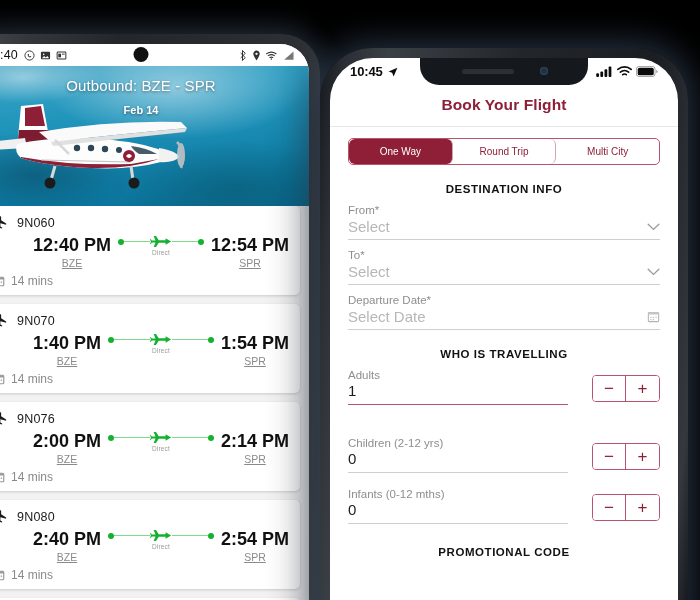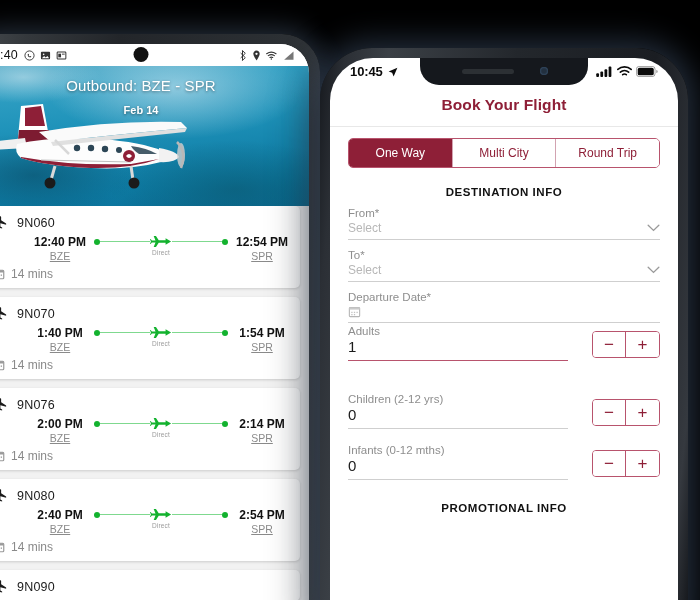--- a/index.html
+++ b/index.html
@@ -61,21 +61,21 @@
   .flights { position:absolute; top:162px; left:0; right:0; bottom:0;
              background:#f2f2f2; padding:0 9px; overflow:hidden; }
   .fcard {
     background:#fff; border-radius:5px; margin-bottom:9px;
     box-shadow: 0 1px 3px rgba(0,0,0,.16); padding:9px 11px 7px 11px;
   }
   .fcard-top { display:flex; align-items:center; gap:9px; }
   .fcard-num { font-size:12.5px; color:#1b1b1b; letter-spacing:.2px; }
   .fcard-mid { display:flex; align-items:flex-start; margin-top:5px; padding-left:40px; }
   .leg { text-align:center; min-width:54px; }
-  .leg .tm { font-size:12px; font-weight:bold; color:#111; white-space:nowrap; }
+  .leg .tm { font-size:18px; font-weight:bold; color:#111; white-space:nowrap; }
   .leg .ap { font-size:10.5px; color:#8a8a8a; margin-top:1px;text-decoration:underline; }
   .route { flex:1; position:relative; padding:0 7px; min-width:74px; }
   .route-line { position:relative; height:13px; display:flex; align-items:center; }
   .dot { width:6px; height:6px; border-radius:50%; background:#13b22e; flex:0 0 auto; }
   .ln { flex:1; height:1.6px; background:#7fd98f; }
   .route-lbl { text-align:center; font-size:6.5px; color:#9a9a9a; margin-top:1px; letter-spacing:.2px; }
   .fcard-bot { display:flex; align-items:center; gap:6px; margin-top:5px; }
   .fcard-bot .dur { font-size:12px; color:#8a8a8a; }
 
   
@@ -112,34 +112,34 @@
   .bk-title {
     text-align:center; font-size:15.5px; font-weight:bold; color:#8E1F37;
     padding:11px 0 12px; letter-spacing:.1px;
   }
   .hr { height:1px; background:#e8e8e8; }
   .seg {
     display:flex; margin:11px 18px 0; border:1px solid #b8536d;
     border-radius:5px; overflow:hidden;
   }
   .seg > div {
-    flex:1; text-align:center; padding:7px 1px; font-size:12px; cursor:pointer;
-    color:#8E1F37; background:#fff; border-right:1px solid #d2a3b1;
+    flex:1; text-align:center; padding:7px 1px; font-size:10px; cursor:pointer;
+    color:#8E1F37; background:#fff; border-right:1px solid #d2a3b1;border-radius:6px;
   }
   .seg > div:last-child { border-right:none; }
   .seg > div.on { background:#8E1F37; color:#fff; }
 
   .sec-h { font-size:11.5px; font-weight:bold; color:#111; letter-spacing:.55px;
            margin:18px 18px 9px;text-align:center; }
   .field { margin:0 18px 2px; position:relative; }
   .field .lbl { font-size:11.5px; color:#8e8e8e; margin-bottom:2px; }
   .field .ctl {
     display:flex; align-items:center; border-bottom:1px solid #cfcfcf; padding-bottom:4px;
   }
-  .field .val { flex:1; font-size:12px; color:#b7b7b7; font-weight:300; }
+  .field .val { flex:1; font-size:15px; color:#b7b7b7; font-weight:300; }
   .chev { width:13px; height:8px; flex:0 0 auto; }
 
   .cnt-row { margin:0 18px; display:flex; align-items:flex-end; gap:24px; padding-bottom:2px; }
   .cnt-left { flex:1; }
   .cnt-left .lbl { font-size:11.5px; color:#8e8e8e; margin-bottom:1px; }
   .cnt-left .num {
     font-size:15px; color:#1b1b1b; padding-bottom:5px;
     border-bottom:1px solid #cfcfcf;
   }
   .cnt-left .num.active { border-bottom-color:#b8536d; }
@@ -457,22 +457,22 @@
           </svg>
         </span>
       </div>
 
       <div class="ios-body">
         <div class="bk-title">Book Your Flight</div>
         <div class="hr"></div>
 
         <div class="seg">
           <div class="on">One Way</div>
+          <div>Round Trip</div>
           <div>Multi City</div>
-          <div>Round Trip</div>
         </div>
 
         <div class="sec-h">DESTINATION INFO</div>
 
         <div class="field">
           <div class="lbl">From*</div>
           <div class="ctl">
             <span class="val">Select</span>
             <svg class="chev" viewBox="0 0 14 9">
               <path d="M1 1.3L7 7.2 13 1.3" fill="none" stroke="#9a9a9a" stroke-width="1.5" stroke-linecap="round"></path>
@@ -486,32 +486,34 @@
             <span class="val">Select</span>
             <svg class="chev" viewBox="0 0 14 9">
               <path d="M1 1.3L7 7.2 13 1.3" fill="none" stroke="#9a9a9a" stroke-width="1.5" stroke-linecap="round"></path>
             </svg>
           </div>
         </div>
 
         <div class="field" style="margin-top:9px;">
           <div class="lbl">Departure Date*</div>
           <div class="ctl">
+            <span class="val">Select Date</span>
             <svg width="13" height="13" viewBox="0 0 24 24">
               <rect x="2.5" y="4.5" width="19" height="17" rx="1.5" fill="none" stroke="#b5b5b5" stroke-width="2"></rect>
               <rect x="2.5" y="4.5" width="19" height="4" fill="#c9c9c9"></rect>
               <rect x="6" y="12.5" width="2.4" height="2.4" fill="#c2c2c2"></rect>
               <rect x="10.8" y="12.5" width="2.4" height="2.4" fill="#c2c2c2"></rect>
               <rect x="15.6" y="12.5" width="2.4" height="2.4" fill="#c2c2c2"></rect>
               <rect x="6" y="16.6" width="2.4" height="2.4" fill="#c2c2c2"></rect>
               <rect x="10.8" y="16.6" width="2.4" height="2.4" fill="#c2c2c2"></rect>
             </svg>
           </div>
         </div>
 
+        <div class="sec-h">WHO IS TRAVELLING</div>
 
         <div class="cnt-row">
           <div class="cnt-left">
             <div class="lbl">Adults</div>
             <div class="num active">1</div>
           </div>
           <div class="stepper">
             <div>−</div>
             <div>+</div>
           </div>
@@ -532,18 +534,18 @@
           <div class="cnt-left">
             <div class="lbl">Infants (0-12 mths)</div>
             <div class="num">0</div>
           </div>
           <div class="stepper">
             <div>−</div>
             <div>+</div>
           </div>
         </div>
 
-        <div class="sec-h" style="margin-top:20px;">PROMOTIONAL INFO</div>
+        <div class="sec-h" style="margin-top:20px;">PROMOTIONAL CODE</div>
       </div>
     </div>
   </div>
 
 </div>
 
 </body></html>

